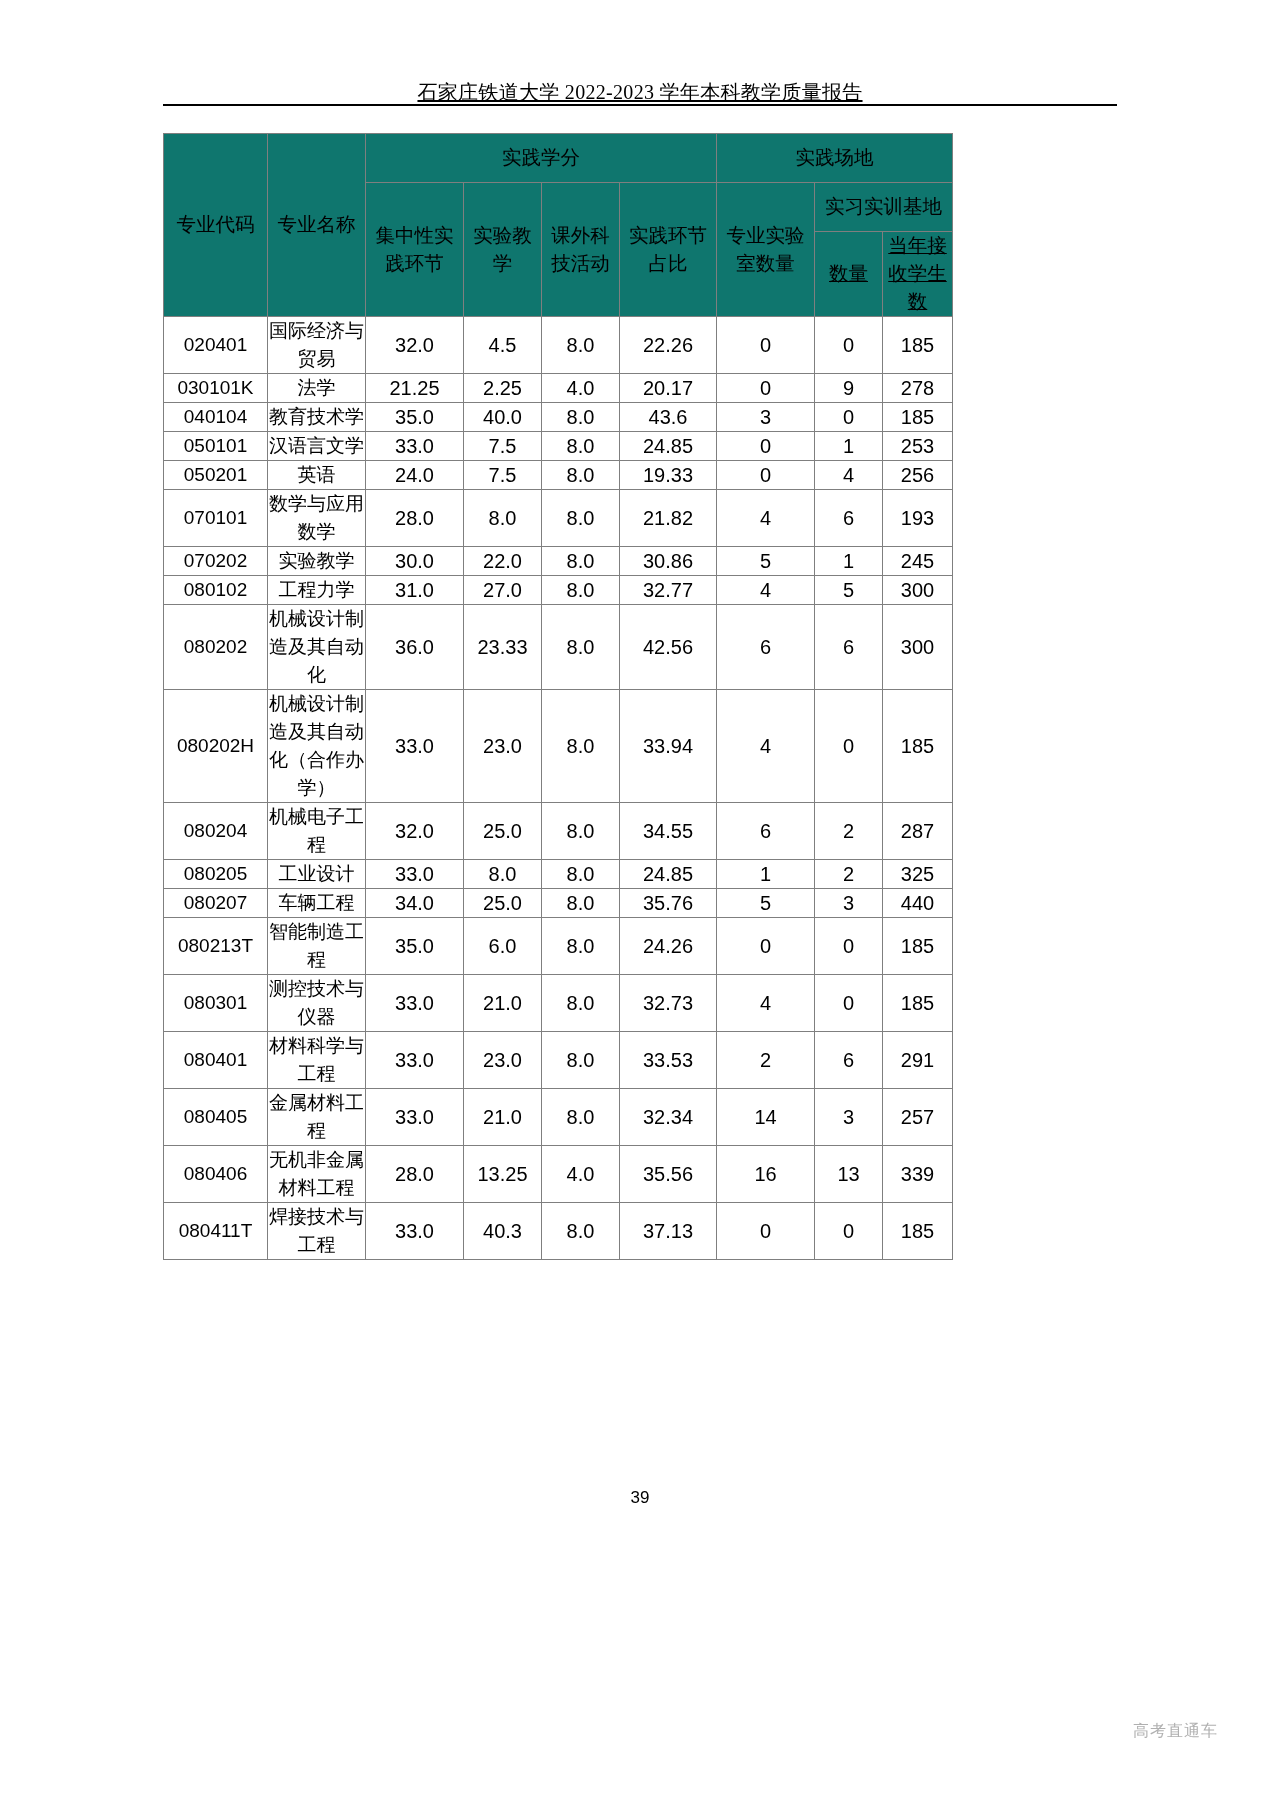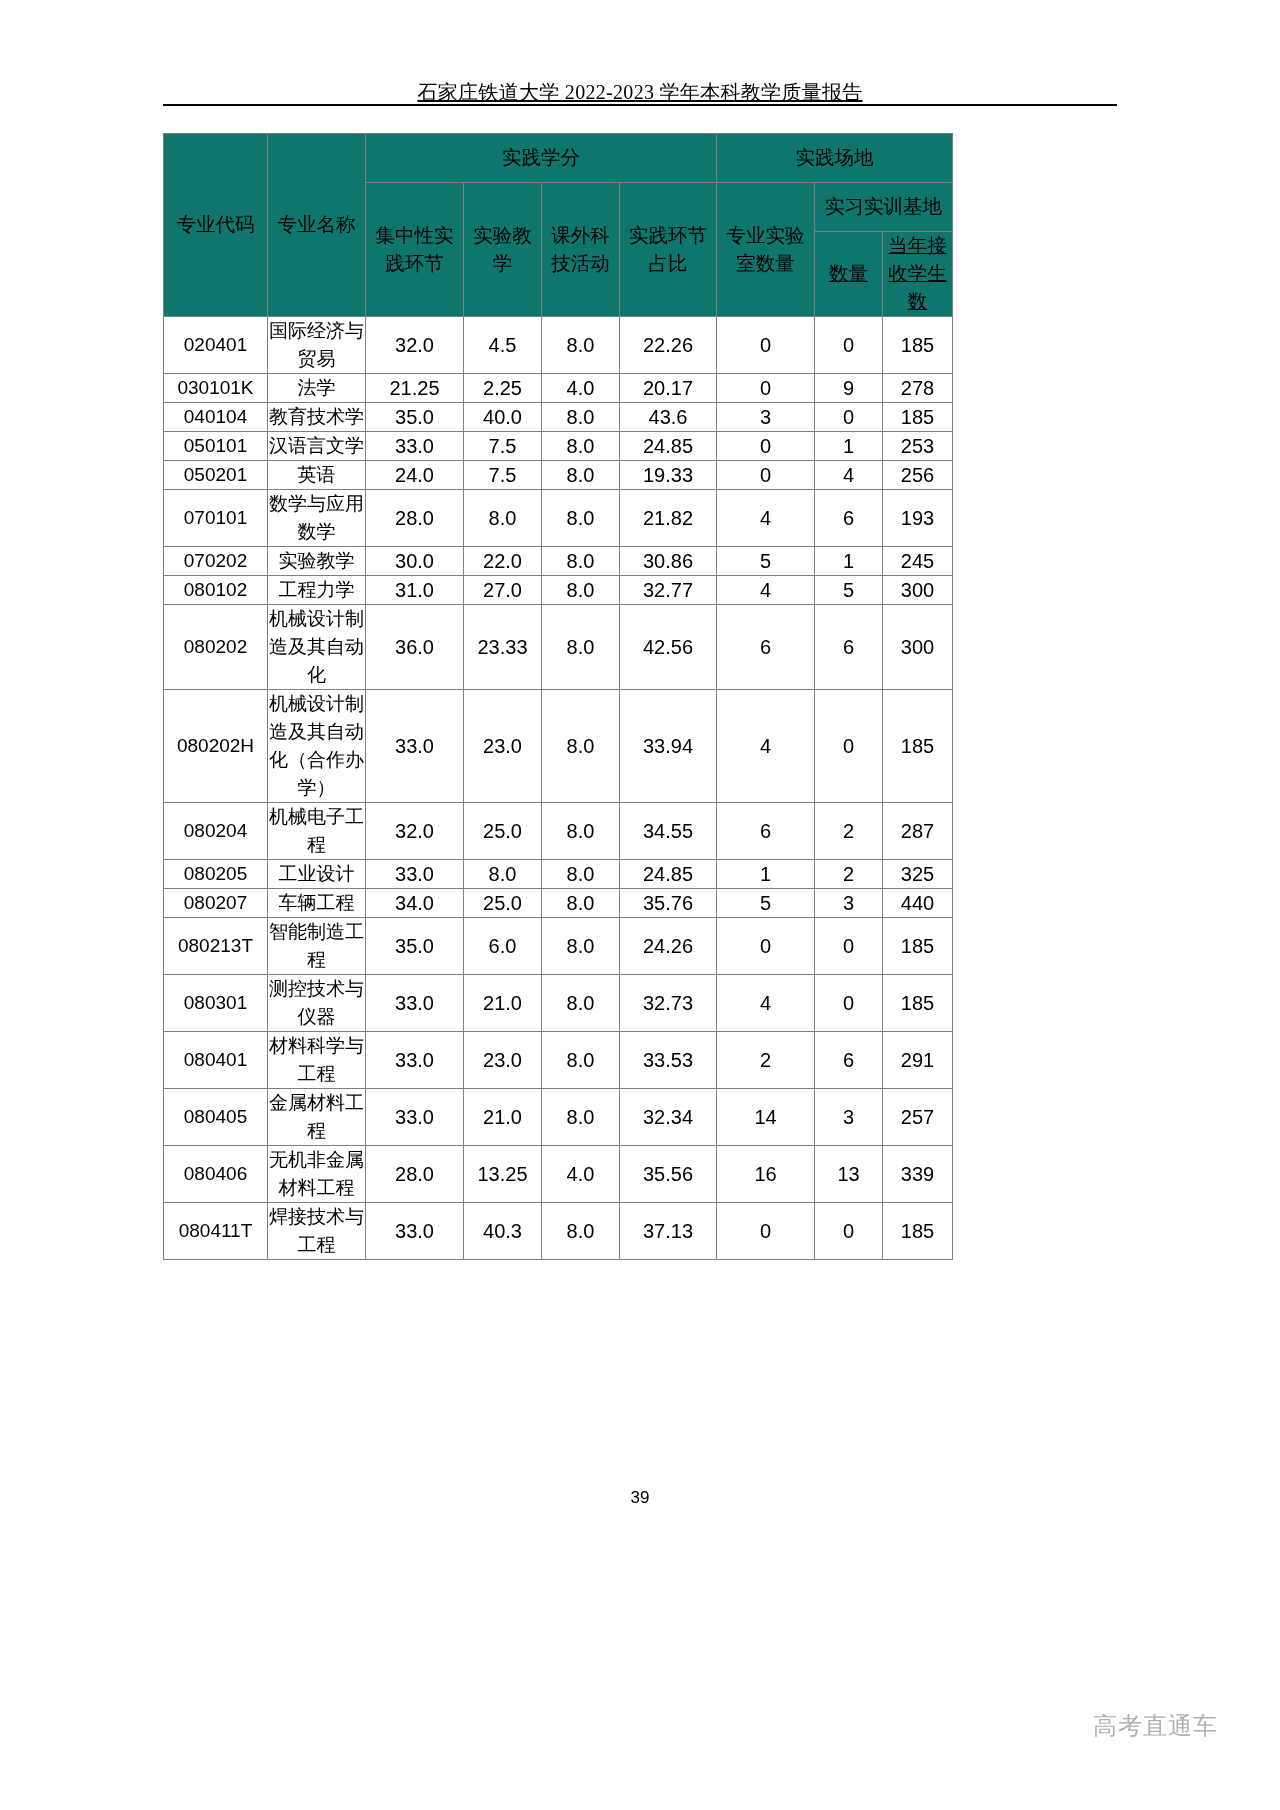--- a/index.html
+++ b/index.html
@@ -133,21 +133,21 @@
     width: 1280px;
     text-align: center;
     font-size: 17px;
     font-family: "Liberation Sans", "DejaVu Sans", sans-serif;
     margin-top: 48px;
   }
   .watermark {
     position: absolute;
     right: 62px;
     bottom: 68px;
-    font-size: 24px;
+    font-size: 16px;
     color: #b0b0b0;
     letter-spacing: 1px;
     font-family: "Liberation Serif", "DejaVu Serif", serif;
   }
 </style>
 </head>
 <body>
 
 <div class="page">
 

